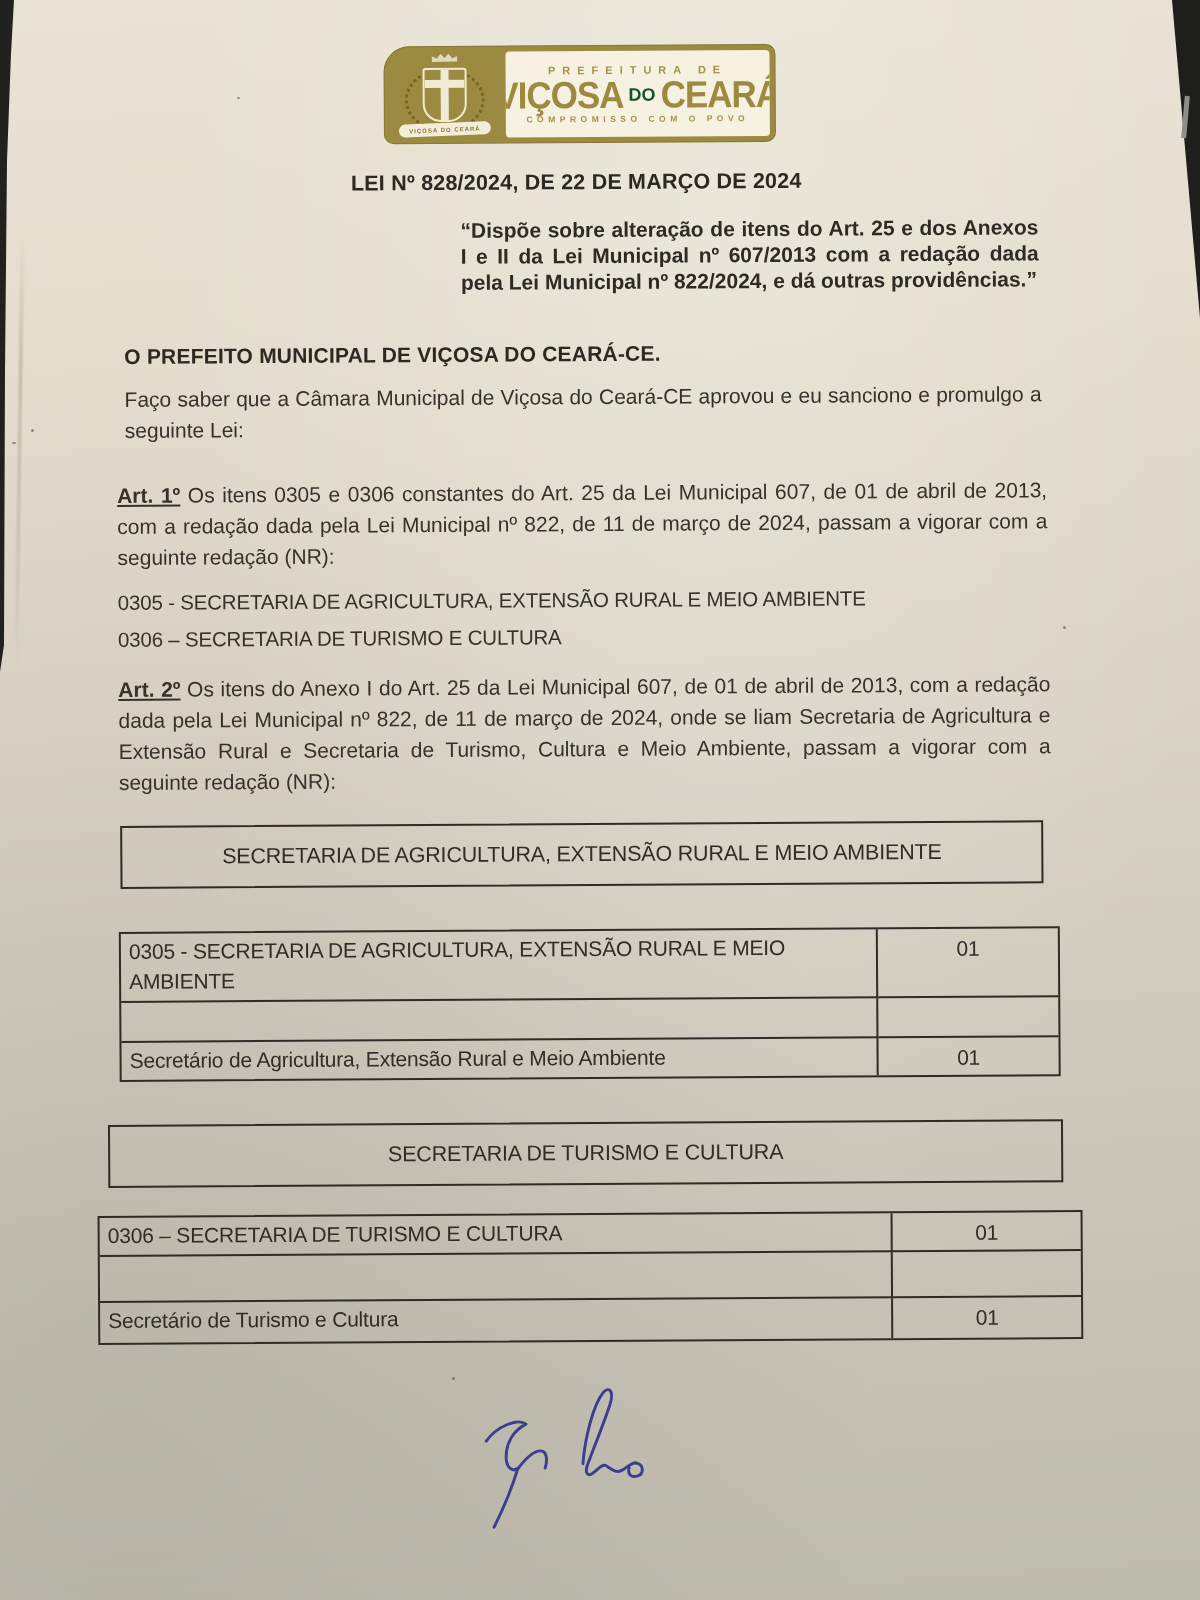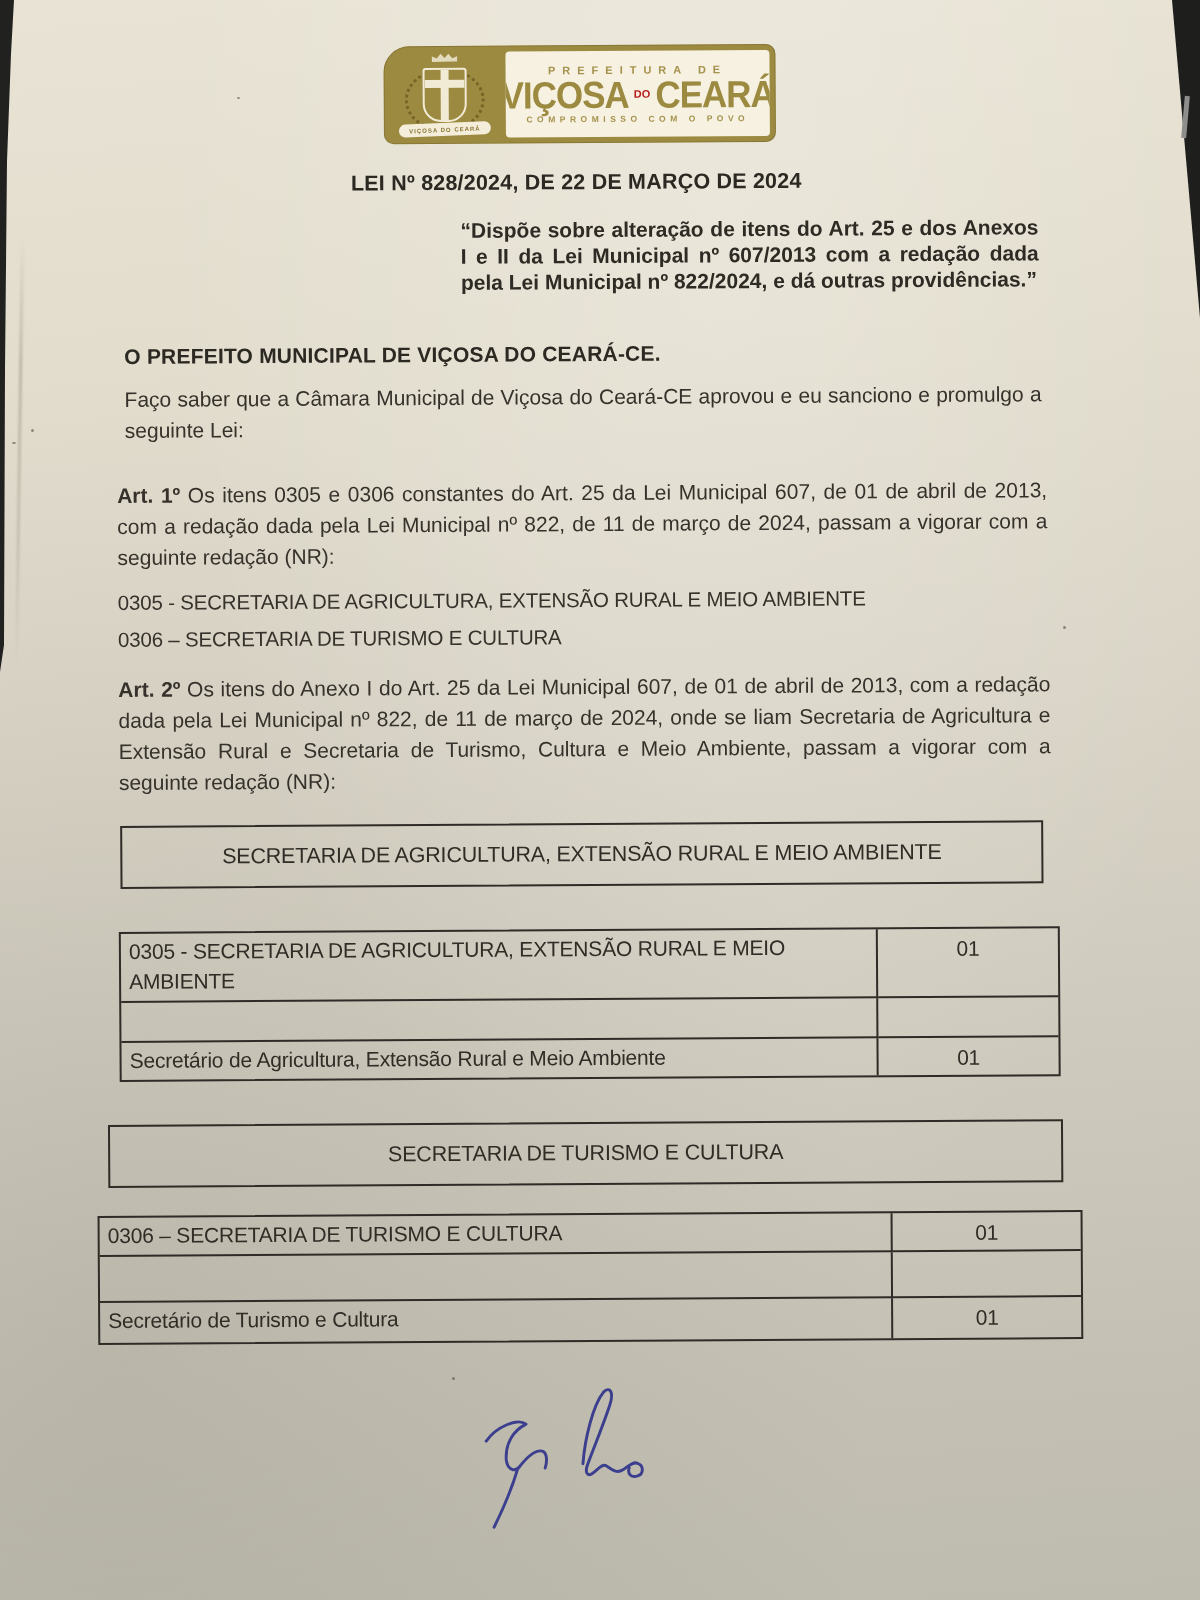--- a/index.html
+++ b/index.html
@@ -47,32 +47,32 @@
   .shield:after{content:"";position:absolute;top:10px;left:0;width:100%;height:8px;background:#f1ead5;}
   .ribbon{position:absolute;left:50%;bottom:8px;transform:translateX(-50%) rotate(-2deg);
     width:92px;height:13px;background:#f3edda;border-radius:7px;
     display:flex;align-items:center;justify-content:center;
     font-size:6px;font-weight:bold;letter-spacing:1px;color:#8b7936;white-space:nowrap;}
   .logo-panel{position:relative;flex:1;margin:6px 6px 6px 0;background:#f6f1e1;border-radius:4px;
     display:flex;flex-direction:column;align-items:center;justify-content:center;overflow:hidden;}
   .logo-pref{font-size:11px;font-weight:bold;letter-spacing:7px;color:#a5924c;white-space:nowrap;}
   .logo-name{display:flex;align-items:center;gap:5px;color:#9c8a41;line-height:1;margin:1px 0 2px 0;white-space:nowrap;}
   .logo-name .big{font-size:35px;font-weight:bold;letter-spacing:-1px;transform:scaleY(1.08);}
-  .logo-name .mid{font-size:11px;font-weight:bold;color:#b91c1c;}
+  .logo-name .mid{font-size:18px;font-weight:bold;color:#14532d;}
   .logo-slogan{font-size:8.5px;font-weight:bold;letter-spacing:4.5px;color:#a5924c;white-space:nowrap;}
 
   
   .doc-title{position:absolute;left:80px;top:170px;width:1000px;text-align:center;
     font-size:21.5px;font-weight:bold;letter-spacing:.2px;color:#2c2923;}
   .epigraph{position:absolute;left:464px;top:217px;width:578px;
     font-size:21px;font-weight:bold;line-height:26px;text-align:justify;color:#2e2b25;}
   .preamble-heading{position:absolute;left:127px;top:342px;font-size:21px;font-weight:bold;color:#2c2923;letter-spacing:.2px;}
   .preamble{position:absolute;left:127px;top:381px;width:917px;font-size:21px;line-height:31px;text-align:justify;}
   .article{position:absolute;font-size:21px;line-height:31px;text-align:justify;}
-  .article .lbl{font-weight:bold;}
+  .article .lbl{font-weight:bold;text-decoration:underline;}
   #art1{left:119px;top:477px;width:930px;}
   #art2{left:119px;top:671px;width:932px;}
   .item-line{position:absolute;left:119px;font-size:20.5px;letter-spacing:-0.2px;white-space:nowrap;}
   #item0305{top:588px;}
   #item0306{top:625px;}
 
   
   .section-box{position:absolute;border:2px solid #2f2b26;display:flex;align-items:center;justify-content:center;
     font-size:21.5px;letter-spacing:-0.2px;text-align:center;color:#302c26;}
   #box1{left:120px;top:823px;width:919px;height:59px;}

